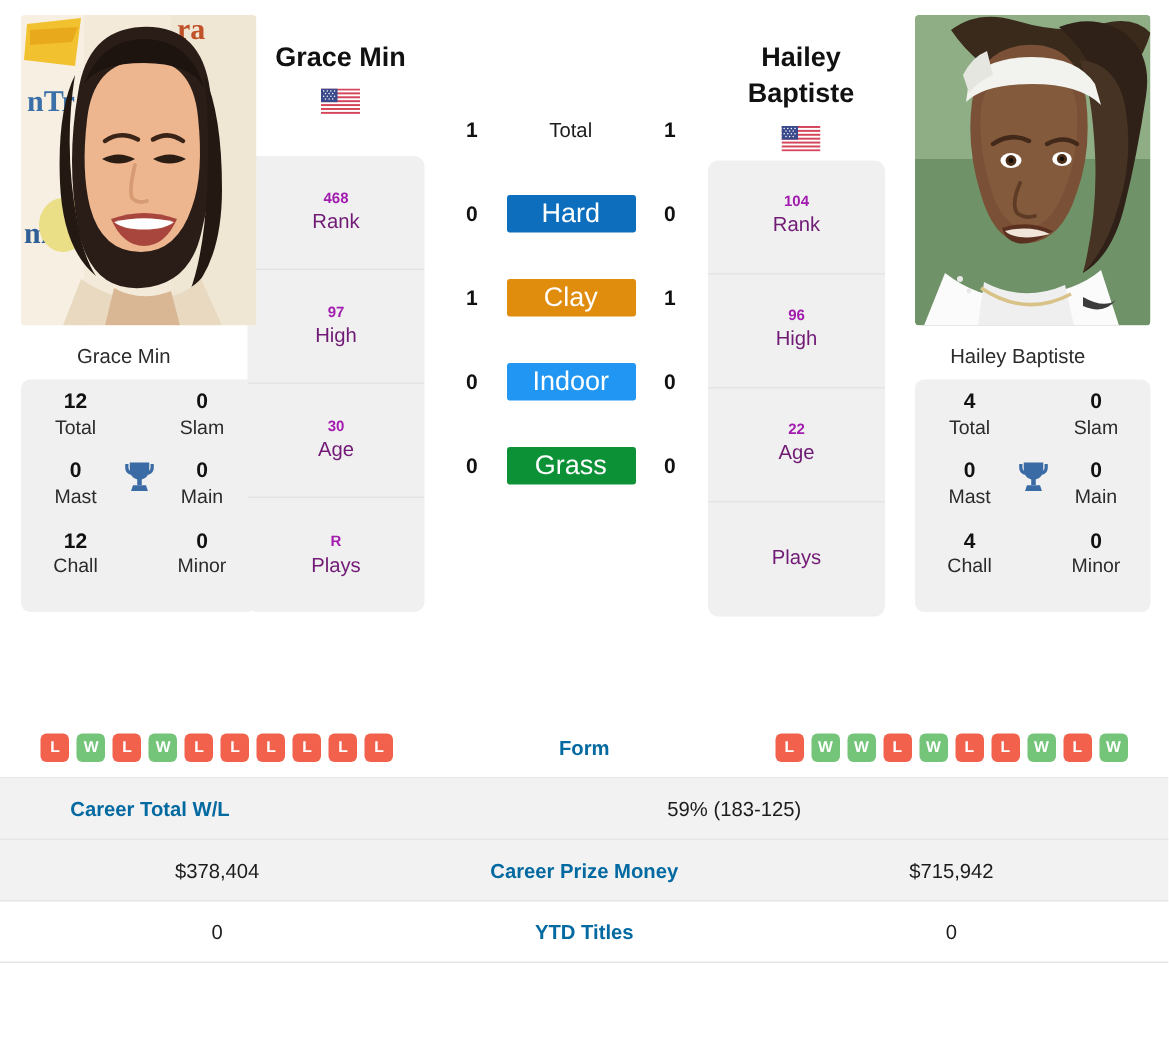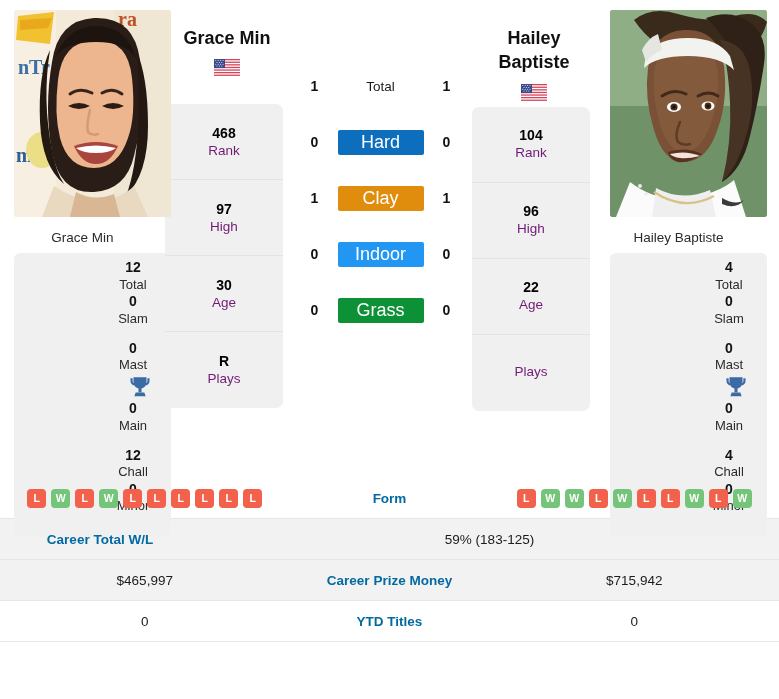--- a/index.html
+++ b/index.html
@@ -33,23 +33,22 @@
 
   
   .trophy-card {
     width: 157px;
     background: #f0f0f0;
     border-radius: 6px;
     margin-top: 8px;
     padding: 6px 0 10px 0;
   }
   .trow {
-    display: flex; align-items: flex-end; justify-content: space-between;
+    display: flex; align-items: flex-start; justify-content: space-between;
     padding: 0 12px 12px 12px;
-    flex-direction: column;
   }
   .tcell { width: 52px; text-align: center; }
   .tcell .v { font-size: 14px; font-weight: bold; color: #111; line-height: 1.25; }
   .tcell .l { font-size: 13px; color: #2b2b2b; line-height: 1.3; }
   .tmid { width: 38px; display: flex; align-items: center; justify-content: center; }
   .tmid svg { width: 26px; height: 26px; }
 
   
   .stack {
     width: 118px;
@@ -58,21 +57,21 @@
     overflow: hidden;
   }
   .stack-wrap { width: 124px; padding-top: 0; }
   .stack .cell {
     height: 76px;
     display: flex; flex-direction: column;
     align-items: center; justify-content: center;
     border-bottom: 1px solid #e4e4e4;
   }
   .stack .cell:last-child { border-bottom: none; }
-  .stack .cell .v { font-size: 14px; font-weight: bold; color: #000000; line-height: 1.3; min-height: 0; }
+  .stack .cell .v { font-size: 10px; font-weight: bold; color: #a21caf; line-height: 1.3; min-height: 0; }
   .stack .cell .v:empty { display: none; }
   .stack .cell .l { font-size: 13.5px; color: #701a75; line-height: 1.35; }
 
   
   .name-col { width: 124px; text-align: center; }
   .pname {
     font-size: 18px; font-weight: bold; color: #111;
     line-height: 1.35; padding-top: 26px;
   }
   .flag { margin: 9px auto 0 auto; width: 26px; height: 17px; display:block; }
@@ -453,21 +452,21 @@
       </div>
     </div>
 
     <div class="trow2 alt">
       <div class="mid-label">Career Total W/L</div>
       <div class="side">59% (183-125)</div>
     </div>
 
 
     <div class="trow2 alt">
-      <div class="side">$465,997</div>
+      <div class="side">$378,404</div>
       <div class="mid-label">Career Prize Money</div>
       <div class="side">$715,942</div>
     </div>
 
     <div class="trow2">
       <div class="side">0</div>
       <div class="mid-label">YTD Titles</div>
       <div class="side">0</div>
     </div>
 

